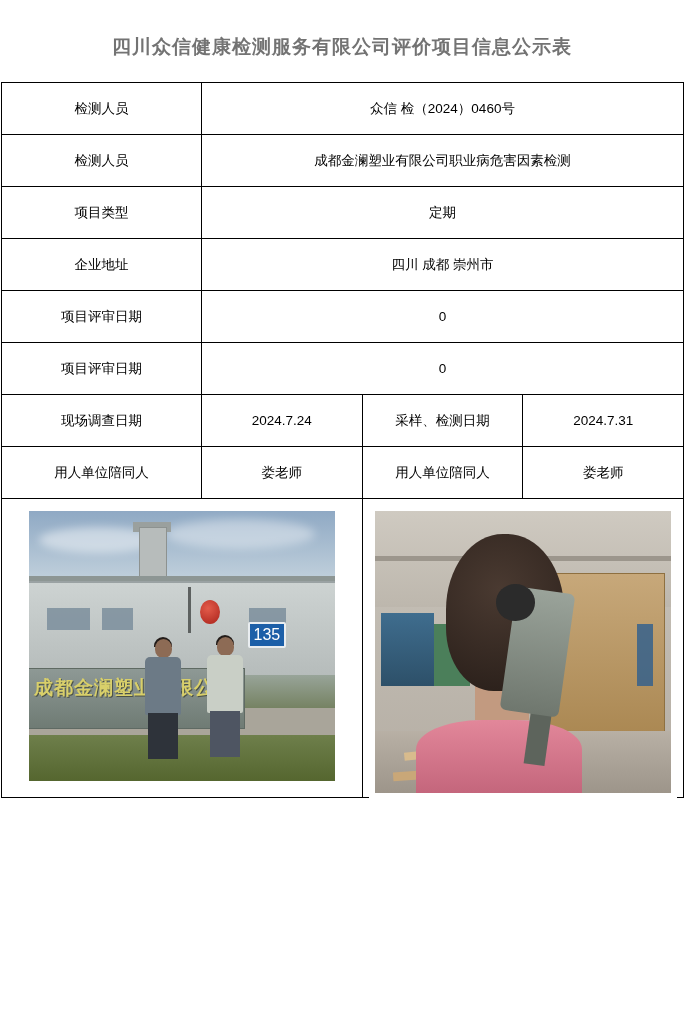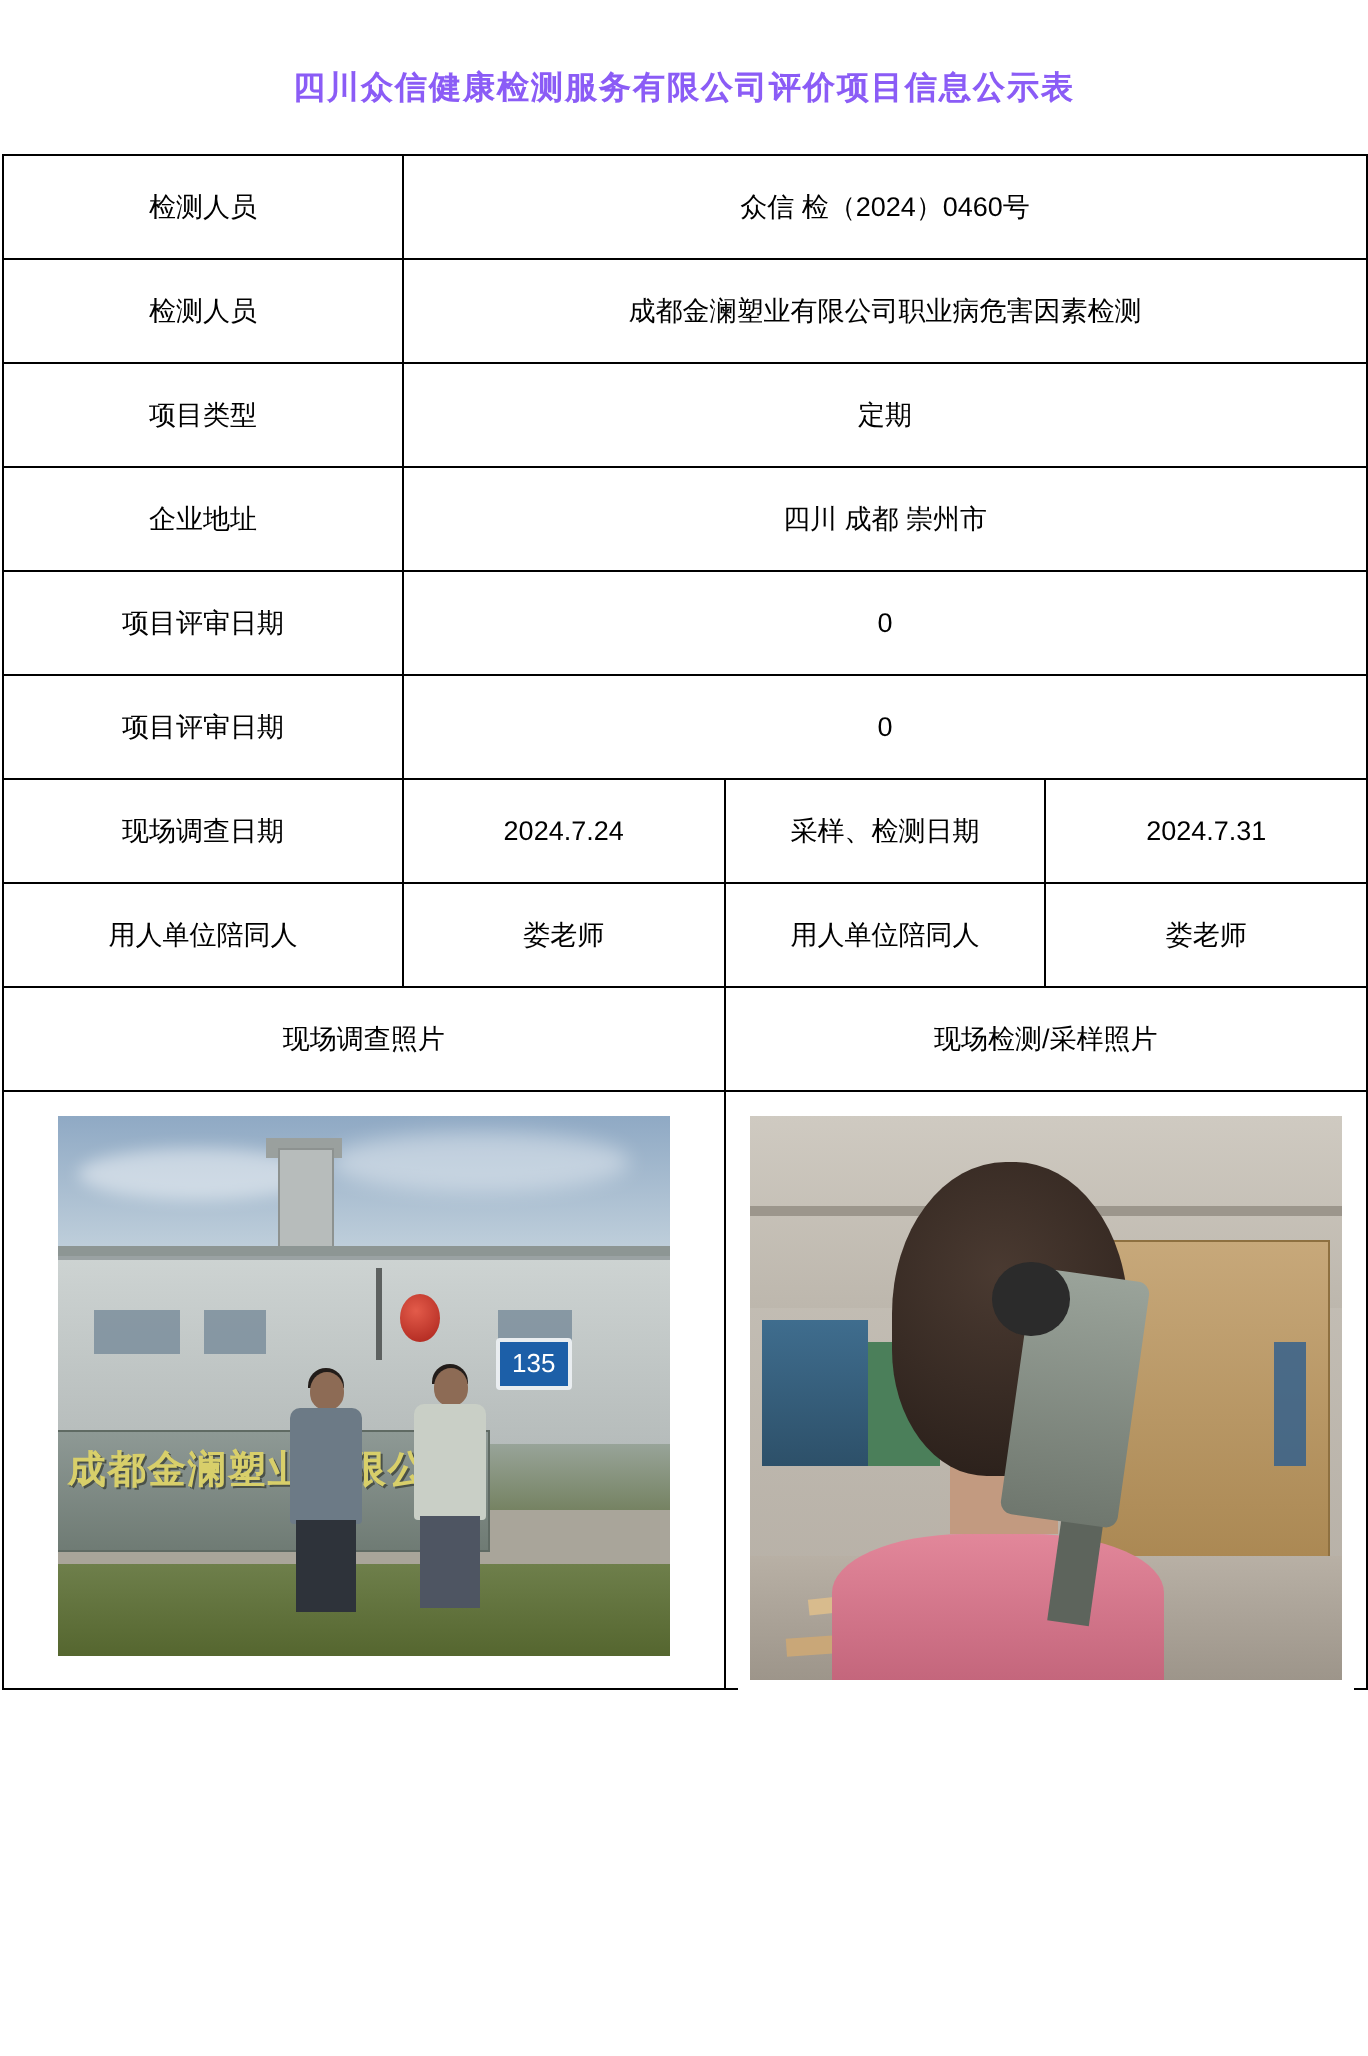--- a/index.html
+++ b/index.html
@@ -15,25 +15,25 @@
     overflow: hidden;
   }
   .page {
     width: 684px;
     height: 1028px;
     box-sizing: border-box;
     position: relative;
   }
   .title {
     text-align: center;
-    font-size: 16px;
+    font-size: 19px;
     font-weight: bold;
     letter-spacing: 1px;
     padding: 34px 0 22px 0;
-    color: #8b5cf6;
+    color: #737373;
   }
   table.main {
     border-collapse: collapse;
     width: 682px;
     margin: 0 1px;
     table-layout: fixed;
   }
   table.main td {
     border: 1px solid #000000;
     text-align: center;
@@ -135,21 +135,21 @@
   .pa-sign-text {
     position:absolute; left:4px; top:6px; right:4px;
     color:#d8cf6a; font-size:19px; font-weight:bold;
     letter-spacing:1px; white-space:nowrap; overflow:hidden;
     text-shadow:1px 1px 0 #4a5149;
     font-family:"DejaVu Sans", sans-serif;
   }
   .pa-plate {
     position:absolute; right:16%; top:41%; width:34px; height:22px;
     background:#1c5fa8; border:2px solid #e9edf0; border-radius:2px;
-    color:#fff; font-size:13px; line-height:22px; text-align:center;
+    color:#fff; font-size:16px; line-height:22px; text-align:center;
     font-family:"Liberation Sans", sans-serif;
   }
   .pa-person1, .pa-person2 {
     position:absolute; bottom:9%;
   }
   .pa-person1 { left:37%; width:42px; height:118px; }
   .pa-person2 { left:57%; width:44px; height:120px; }
   .pa-head { position:absolute; left:50%; top:0; width:17px; height:19px; margin-left:-8px; background:#8d6b55; border-radius:50% 50% 45% 45%; }
   .pa-hair { position:absolute; left:50%; top:-2px; width:18px; height:10px; margin-left:-9px; background:#221c19; border-radius:9px 9px 0 0; }
   .pa-body1 { position:absolute; left:50%; top:18px; width:36px; height:58px; margin-left:-18px; background:#6c7a86; border-radius:5px 5px 2px 2px; }
@@ -276,24 +276,20 @@
         <td class="mid-label">采样、检测日期</td>
         <td class="mid-val">2024.7.31</td>
       </tr>
       <tr>
         <td class="label">用人单位陪同人</td>
         <td class="mid-val">娄老师</td>
         <td class="mid-label">用人单位陪同人</td>
         <td class="mid-val">娄老师</td>
       </tr>
 
-      <tr>
-        <td class="photo-head" colspan="2">现场调查照片</td>
-        <td class="photo-head" colspan="2">现场检测/采样照片</td>
-      </tr>
 
       <tr>
         <td class="photo-cell" colspan="2">
           <div class="photo-wrap">
             <div class="photo photo-a">
               <div class="pa-sky"></div>
               <div class="pa-cloud1"></div>
               <div class="pa-cloud2"></div>
               <div class="pa-tower-top"></div>
               <div class="pa-tower"></div>

